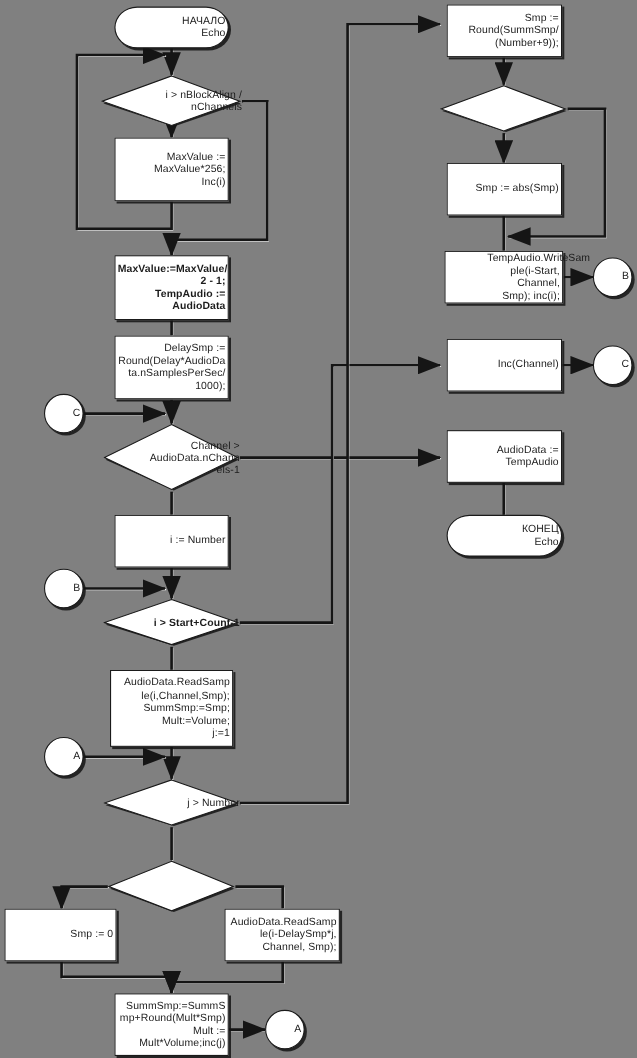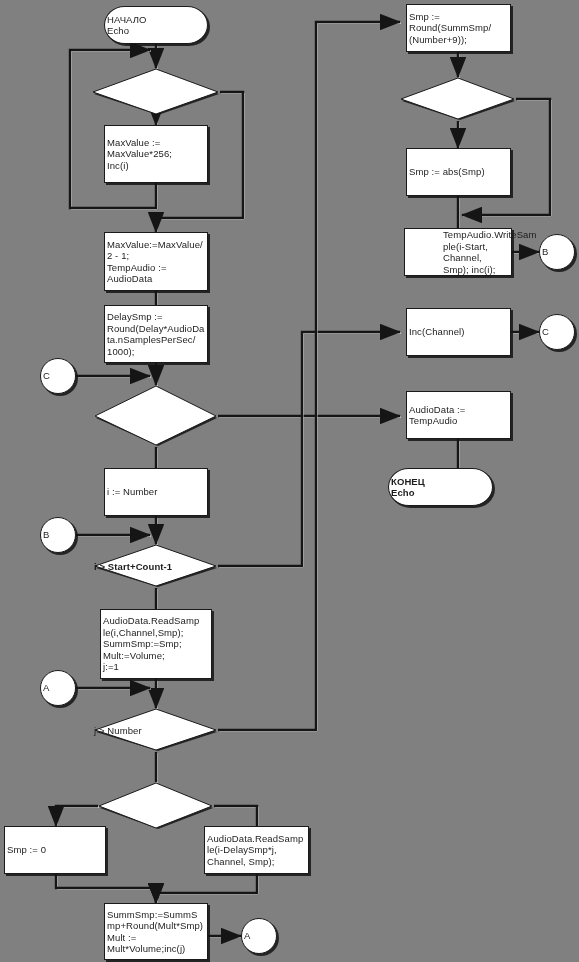--- a/index.html
+++ b/index.html
@@ -26,21 +26,21 @@
   }
   .node {
     position: absolute;
     box-sizing: border-box;
     background: #ffffff;
     border: 1px solid #1a1a1a;
     box-shadow: 2px 2px 0 0 rgba(20,20,20,0.85);
     display: flex;
     align-items: center;
     justify-content: center;
-    text-align: left;
+    text-align: right;
     color: #1c1c1c;
     font-size: 9.5px;
     line-height: 11.5px;
     letter-spacing: 0.1px;
     padding: 1px 2px;
   }
   .node .txt {
     width: 100%;
     white-space: pre-line;
   }
@@ -143,43 +143,48 @@
   <div id="node-layer">
       <div class="node terminator" style="left: 104px; top: 6px; width: 104px; height: 38px;">
         <div class="txt">НАЧАЛО
 Echo</div>
       </div>
       <div class="node decision" style="left: 92px; top: 68px; width: 128px; height: 48px;">
         <svg class="dshape" viewBox="0 0 128 48" preserveAspectRatio="none">
           <path d="M66,3 L127,26 L66,47 L2,26 Z" fill="rgba(20,20,20,0.85)"></path>
           <path d="M64,1 L126,24 L64,46 L1,24 Z" fill="#ffffff" stroke="#1a1a1a" stroke-width="1"></path>
         </svg>
+        <div class="txt">i &gt; nBlockAlign /
+nChannels</div>
       </div>
       <div class="node process" style="left: 104px; top: 125px; width: 104px; height: 58px;">
         <div class="txt">MaxValue :=
 MaxValue*256;
 Inc(i)</div>
       </div>
-      <div class="node process" style="left: 104px; top: 232px; width: 104px; height: 59px;">
+      <div class="node process" style="left: 104px; top: 232px; width: 104px; height: 59px; font-weight: bold;">
         <div class="txt">MaxValue:=MaxValue/
 2 - 1;
 TempAudio :=
 AudioData</div>
       </div>
       <div class="node process" style="left: 104px; top: 305px; width: 104px; height: 58px;">
         <div class="txt">DelaySmp :=
 Round(Delay*AudioDa
 ta.nSamplesPerSec/
 1000);</div>
       </div>
       <div class="node decision" style="left: 94px; top: 385px; width: 124px; height: 62px;">
         <svg class="dshape" viewBox="0 0 124 62" preserveAspectRatio="none">
           <path d="M64,3 L123,33 L64,61 L2,33 Z" fill="rgba(20,20,20,0.85)"></path>
           <path d="M62,1 L122,31 L62,60 L1,31 Z" fill="#ffffff" stroke="#1a1a1a" stroke-width="1"></path>
         </svg>
+        <div class="txt">Channel &gt;
+AudioData.nChann
+els-1</div>
       </div>
       <div class="node process" style="left: 104px; top: 468px; width: 104px; height: 48px;">
         <div class="txt">i := Number</div>
       </div>
       <div class="node decision" style="left: 94px; top: 544px; width: 124px; height: 44px; font-weight: bold;">
         <svg class="dshape" viewBox="0 0 124 44" preserveAspectRatio="none">
           <path d="M64,3 L123,24 L64,43 L2,24 Z" fill="rgba(20,20,20,0.85)"></path>
           <path d="M62,1 L122,22 L62,42 L1,22 Z" fill="#ffffff" stroke="#1a1a1a" stroke-width="1"></path>
         </svg>
         <div class="txt">i &gt; Start+Count-1</div>
@@ -255,18 +260,18 @@
       <div class="node process" style="left: 406px; top: 308px; width: 105px; height: 48px;">
         <div class="txt">Inc(Channel)</div>
       </div>
       <div class="node connector" style="left: 539px; top: 314px; width: 36px; height: 36px;">
         <div class="txt">C</div>
       </div>
       <div class="node process" style="left: 406px; top: 391px; width: 105px; height: 48px;">
         <div class="txt">AudioData :=
 TempAudio</div>
       </div>
-      <div class="node terminator" style="left: 388px; top: 468px; width: 105px; height: 38px; font-weight: bold;">
+      <div class="node terminator" style="left: 406px; top: 468px; width: 105px; height: 38px;">
         <div class="txt">КОНЕЦ
 Echo</div>
       </div>
     </div>
 </div>
 
 </body></html>

